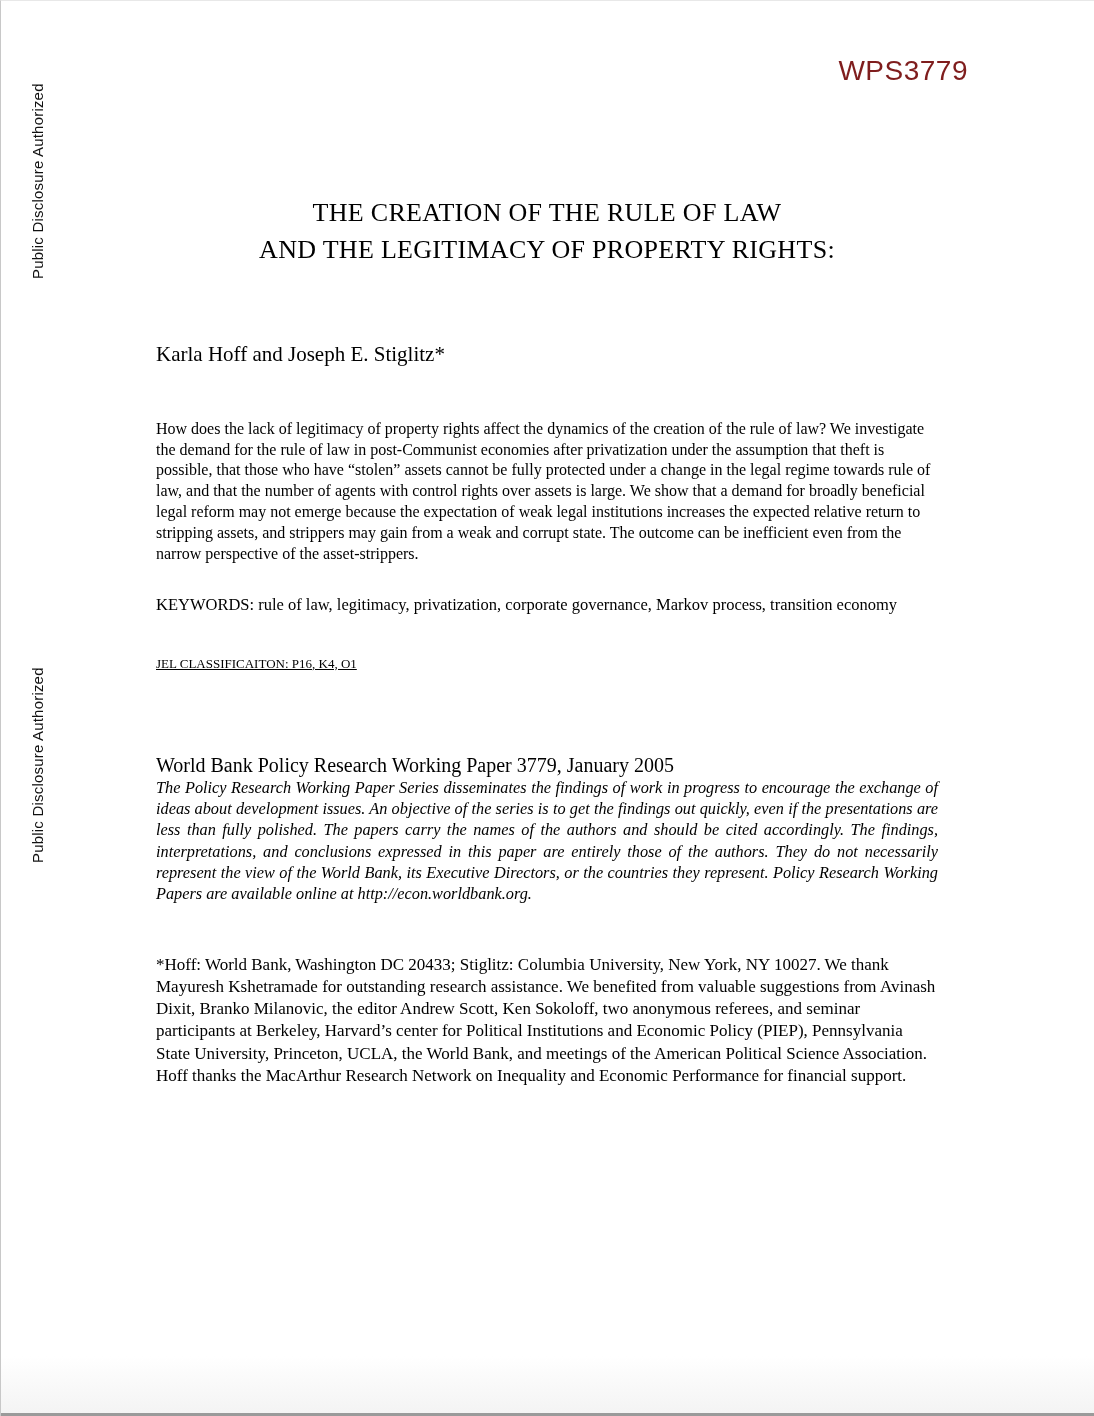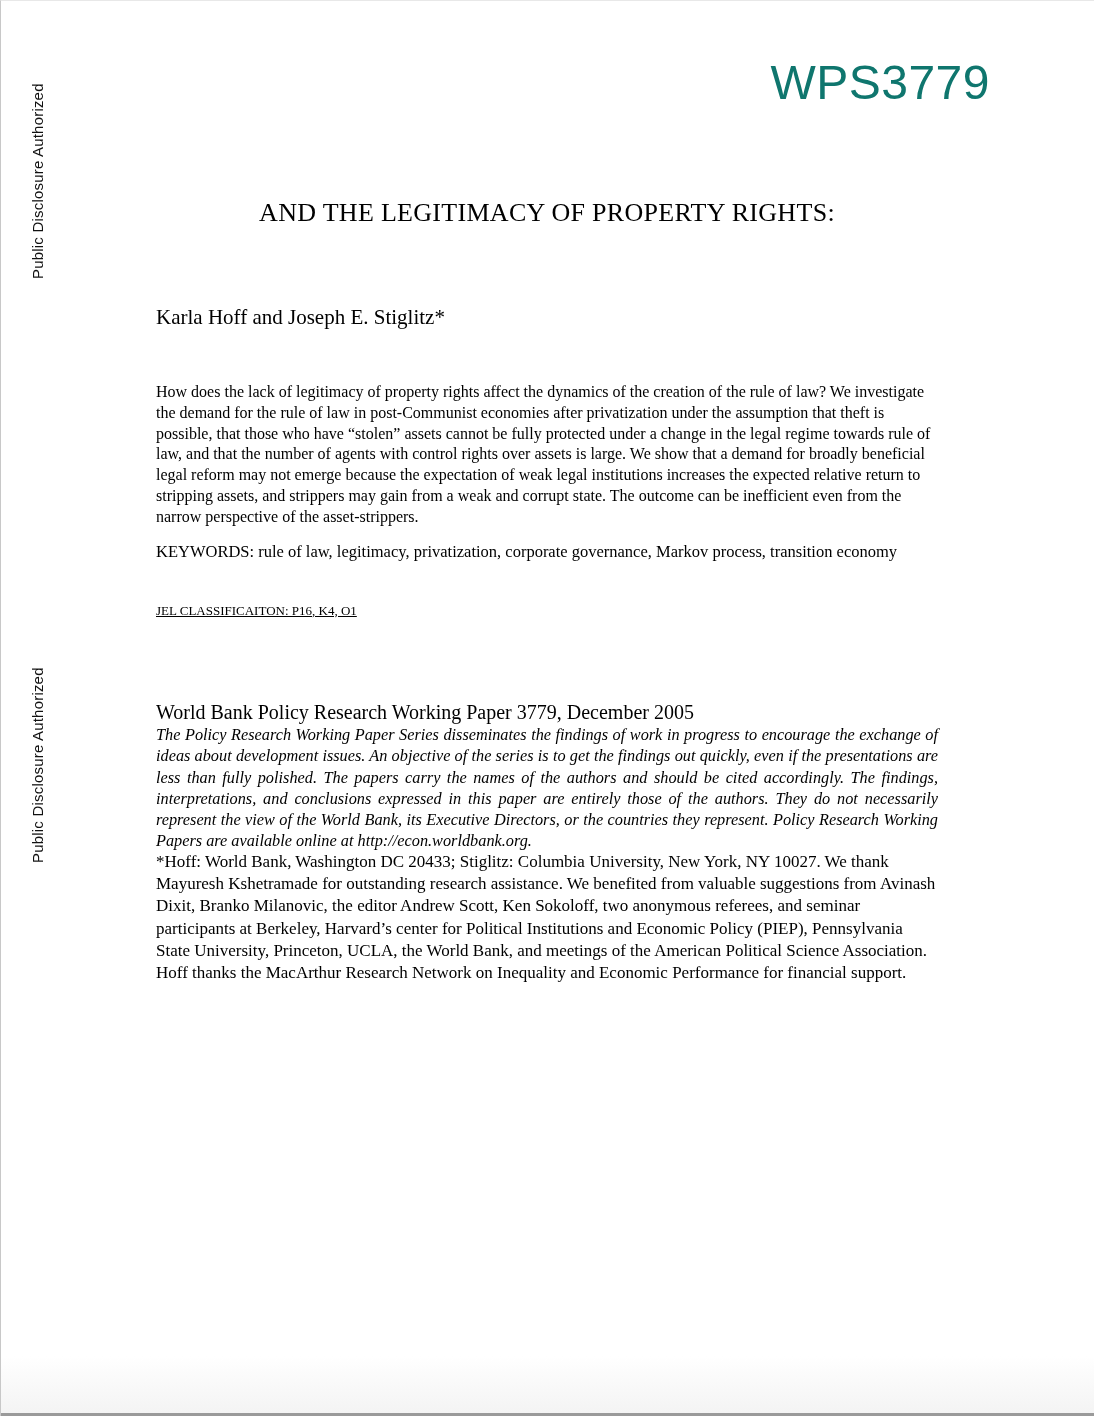--- a/index.html
+++ b/index.html
@@ -62,26 +62,26 @@
   .stamp-1 { top: 28px; }
   .stamp-2 { top: 612px; }
   .stamp span { position: relative; }
   .stamp-1 span { top: 250px; left: 28px; }
   .stamp-2 span { top: 250px; left: 28px; }
 
   
   .doc-number {
     position: absolute;
     top: 54px;
-    right: 104px;
+    right: 126px;
     font-family: "Liberation Sans", "DejaVu Sans", sans-serif;
-    font-size: 48px;
+    font-size: 28px;
     font-weight: 400;
     letter-spacing: 0.5px;
-    color: #0f766e;
+    color: #7f1d1d;
   }
 
   
   .content {
     position: absolute;
     left: 155px;
     top: 0;
     width: 782px;
   }
 
@@ -107,21 +107,21 @@
   }
 
   .abstract {
     margin-top: 52px;
     font-size: 16px;
     line-height: 1.30;
     text-align: left;
   }
 
   .keywords {
-    margin-top: 14px;
+    margin-top: 30px;
     font-size: 16.5px;
     line-height: 1.28;
   }
   .jel {
     margin-top: 40px;
     font-size: 13px;
     line-height: 1.28;
     text-decoration: underline;
   }
 
@@ -131,20 +131,21 @@
   }
 
   .disclaimer {
     font-size: 16.3px;
     font-style: italic;
     line-height: 1.30;
     text-align: justify;
   }
 
   .footnote {
+    margin-top: 50px;
     font-size: 17px;
     line-height: 1.30;
     text-align: left;
   }
 </style>
 </head>
 <body>
 
 <div class="page">
 
@@ -154,33 +155,34 @@
 
   <div class="stamp stamp-2">
     <span>Public Disclosure Authorized</span>
   </div>
 
   <div class="doc-number">WPS3779</div>
 
   <div class="content">
 
     <div class="title-block">
+      <div class="title-line">THE CREATION OF THE RULE OF LAW</div>
       <div class="title-line">AND THE LEGITIMACY OF PROPERTY RIGHTS:</div>
     </div>
 
 
     <div class="authors">Karla Hoff and Joseph E. Stiglitz*</div>
 
     <div class="abstract">How does the lack of legitimacy of property rights affect the dynamics of the creation of the rule of law? We investigate the demand for the rule of law in post-Communist economies after privatization under the assumption that theft is possible, that those who have “stolen” assets cannot be fully protected under a change in the legal regime towards rule of law, and that the number of agents with control rights over assets is large. We show that a demand for broadly beneficial legal reform may not emerge because the expectation of weak legal institutions increases the expected relative return to stripping assets, and strippers may gain from a weak and corrupt state. The outcome can be inefficient even from the narrow perspective of the asset-strippers.</div>
 
     <div class="keywords">KEYWORDS: rule of law, legitimacy, privatization, corporate governance, Markov process, transition economy</div>
 
     <div class="jel">JEL CLASSIFICAITON: P16, K4, O1</div>
 
-    <div class="wp-line">World Bank Policy Research Working Paper 3779, December 2005</div>
+    <div class="wp-line">World Bank Policy Research Working Paper 3779, January 2005</div>
 
     <div class="disclaimer">The Policy Research Working Paper Series disseminates the findings of work in progress to encourage the exchange of ideas about development issues. An objective of the series is to get the findings out quickly, even if the presentations are less than fully polished. The papers carry the names of the authors and should be cited accordingly. The findings, interpretations, and conclusions expressed in this paper are entirely those of the authors. They do not necessarily represent the view of the World Bank, its Executive Directors, or the countries they represent. Policy Research Working Papers are available online at http://econ.worldbank.org.</div>
 
     <div class="footnote">*Hoff: World Bank, Washington DC 20433; Stiglitz: Columbia University, New York, NY 10027. We thank Mayuresh Kshetramade for outstanding research assistance. We benefited from valuable suggestions from Avinash Dixit, Branko Milanovic, the editor Andrew Scott, Ken Sokoloff, two anonymous referees, and seminar participants at Berkeley, Harvard’s center for Political Institutions and Economic Policy (PIEP), Pennsylvania State University, Princeton, UCLA, the World Bank, and meetings of the American Political Science Association. Hoff thanks the MacArthur Research Network on Inequality and Economic Performance for financial support.</div>
 
   </div>
 
   <div class="page-right-shade"></div>
   <div class="page-bottom-shade"></div>
 

